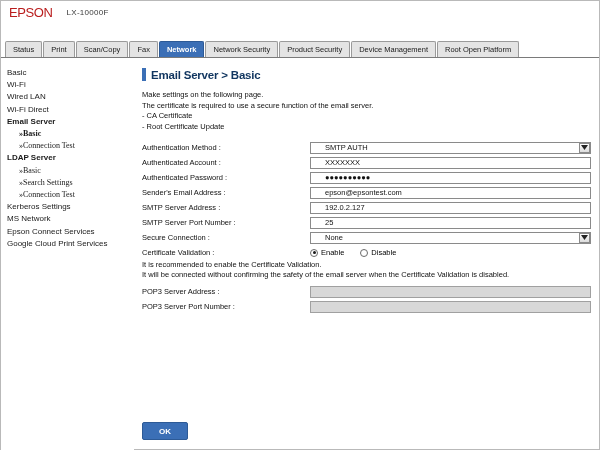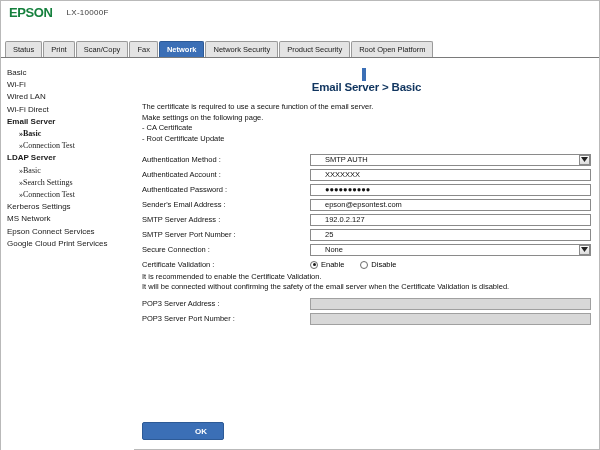--- a/index.html
+++ b/index.html
@@ -28,23 +28,23 @@
     height: 22px;
     background: #ffffff;
     display: flex;
     align-items: center;
     padding-left: 8px;
     border-bottom: 1px solid #ffffff;
   }
   .brand {
     font-family: "Liberation Sans", sans-serif;
     font-size: 13px;
-    font-weight: bold;
+    font-weight: normal;
     letter-spacing: -0.4px;
-    color: #15803d;
+    color: #b91c1c;
   }
   .model {
     margin-left: 14px;
     font-size: 8px;
     color: #3a3a3a;
     letter-spacing: 0.3px;
   }
   
   .tabbar {
     position: relative;
@@ -107,21 +107,20 @@
   .main {
     flex: 1;
     box-sizing: border-box;
     padding: 10px 8px 0 8px;
     position: relative;
   }
   .title-row {
     display: flex;
     align-items: center;
     margin-bottom: 9px;
-    flex-direction: column;
   }
   .title-bar {
     width: 4px;
     height: 13px;
     background: #3b6fb6;
     margin-right: 5px;
   }
   .page-title {
     font-size: 11.5px;
     font-weight: bold;
@@ -236,41 +235,41 @@
     background: #3b6fb6;
     color: #ffffff;
     font-size: 8px;
     font-weight: bold;
     border: 1px solid #2d5a96;
     border-radius: 2px;
     display: flex;
     align-items: center;
     justify-content: center;
     cursor: pointer;
-    padding-left: 36px;
   }
 </style>
 </head>
 <body>
 
 <div class="page">
 
   <div class="header">
     <span class="brand">EPSON</span>
     <span class="model">LX-10000F</span>
   </div>
 
   <div class="tabbar">
     <div class="tab">Status</div>
     <div class="tab">Print</div>
     <div class="tab">Scan/Copy</div>
     <div class="tab">Fax</div>
     <div class="tab active">Network</div>
     <div class="tab">Network Security</div>
     <div class="tab">Product Security</div>
+    <div class="tab">Device Management</div>
     <div class="tab">Root Open Platform</div>
   </div>
 
   <div class="content">
 
     <div class="sidebar">
       <div class="nav-item">Basic</div>
       <div class="nav-item">Wi-Fi</div>
       <div class="nav-item">Wired LAN</div>
       <div class="nav-item">Wi-Fi Direct</div>
@@ -288,22 +287,22 @@
     </div>
 
     <div class="main">
 
       <div class="title-row">
         <div class="title-bar"></div>
         <div class="page-title">Email Server &gt; Basic</div>
       </div>
 
       <div class="desc">
+        <div>Make settings on the following page.</div>
         <div>The certificate is required to use a secure function of the email server.</div>
-        <div>Make settings on the following page.</div>
         <div>- CA Certificate</div>
         <div>- Root Certificate Update</div>
       </div>
 
       <table class="form">
         <tbody>
             <tr>
           <td class="label">Authentication Method :</td>
           <td class="field">
             <div class="select-wrap">

